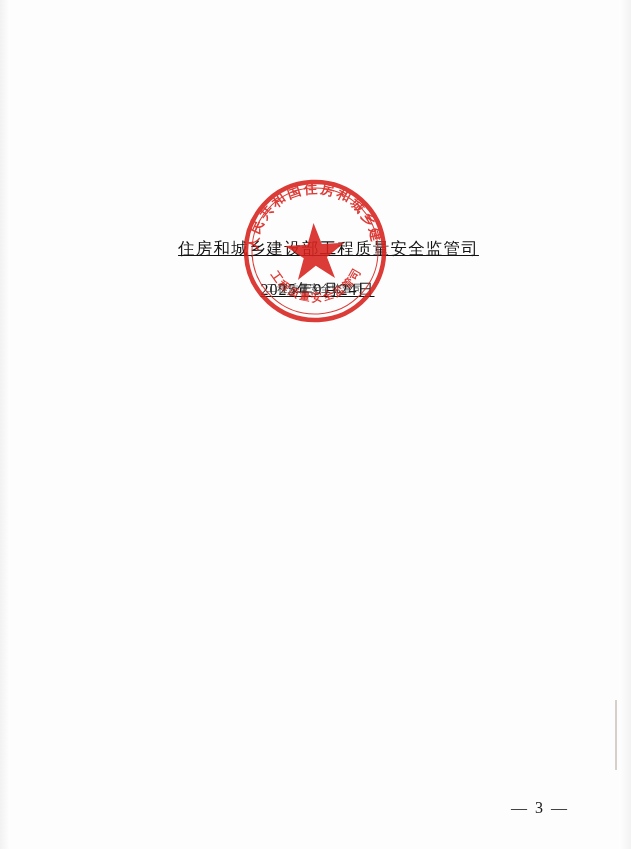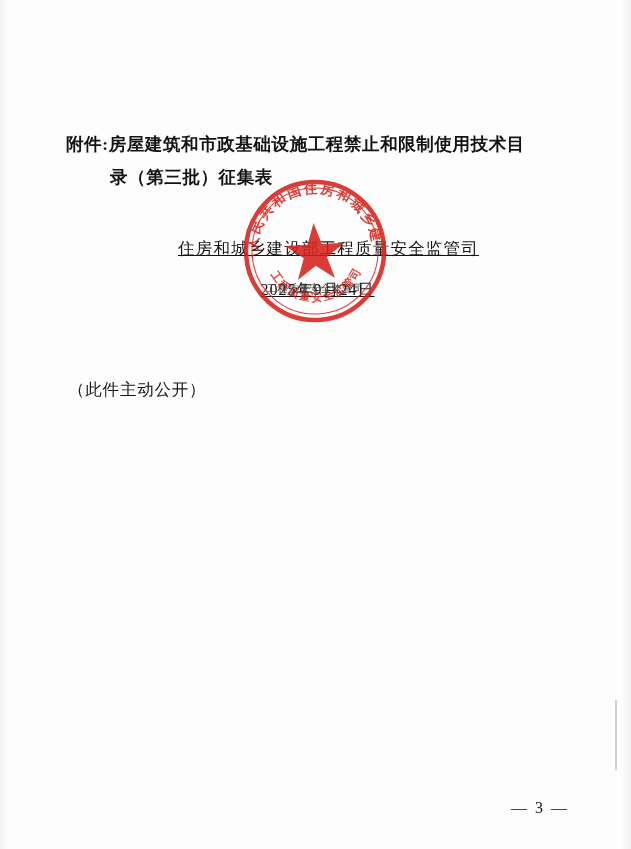--- a/index.html
+++ b/index.html
@@ -127,24 +127,20 @@
 </style>
 </head>
 <body>
 
 <div class="page">
 
   <div class="scan-edge-left"></div>
   <div class="scan-edge-right"></div>
   <div class="scan-mark"></div>
 
-  <div class="attachment-line">
-    <span>附件:</span><span>房屋建筑和市政基础设施工程禁止和限制使用技术目</span>
-    <span class="cont">录（第三批）征集表</span>
-  </div>
 
   <div class="signature-block">
     <div class="sig-org">住房和城乡建设部工程质量安全监管司</div>
     <div class="sig-date">2025年9月24日</div>
   </div>
 
   <div class="seal">
     <svg width="148" height="148" viewBox="0 0 148 148" xmlns="http://www.w3.org/2000/svg">
       <defs>
         <path id="sealArcTop" d="M 16,74 A 58,58 0 0 1 132,74"></path>
@@ -162,17 +158,16 @@
       <text font-family="'Liberation Serif', serif" font-size="11" font-weight="700" fill="#d8221c" letter-spacing="1.6">
         <textPath href="#sealArcBottom" startOffset="50%" text-anchor="middle">工程质量安全监管司</textPath>
       </text>
     </svg>
   </div>
 
   <div class="seal-inner-text">
     <div>工程质量安全监管司</div>
   </div>
 
-  <div class="public-note">（此件主动公开）</div>
 
   <div class="page-number">— 3 —</div>
 
 </div>
 
 </body></html>

